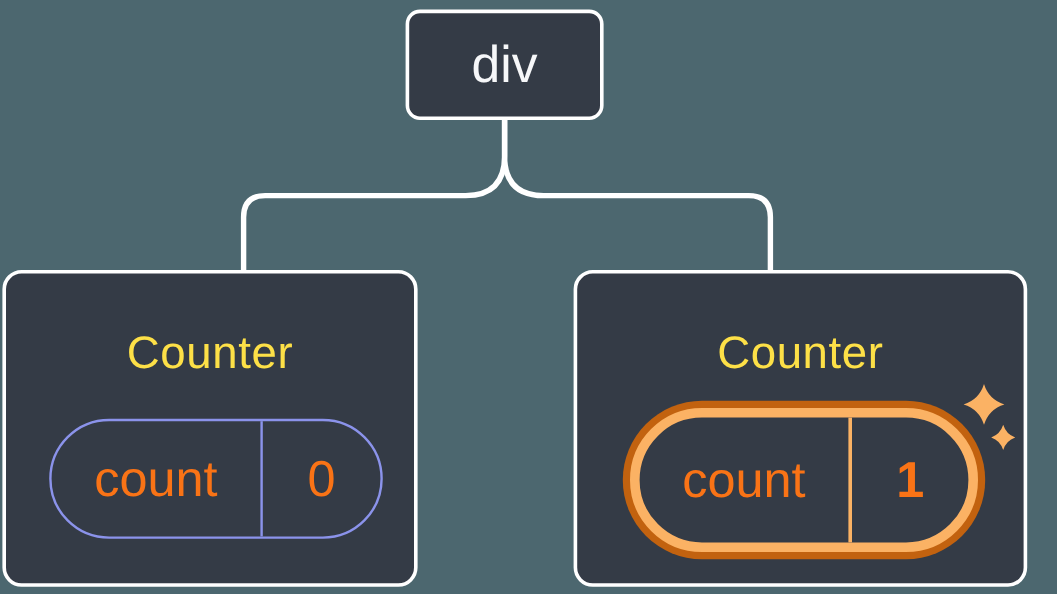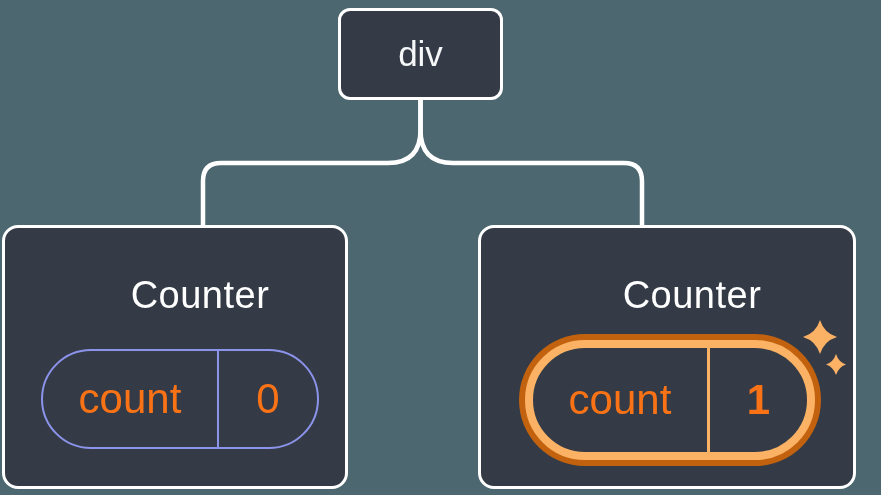--- a/index.html
+++ b/index.html
@@ -28,38 +28,37 @@
     box-sizing: border-box;
   }
   .node-root {
     left: 338px; top: 8px;
     width: 165px; height: 92px;
     border-radius: 12px;
     display: flex;
     align-items: center;
     justify-content: center;
     color: #F6F7F9;
-    font-size: 35px;
+    font-size: 43px;
     font-weight: 400;
   }
   .node-counter {
     border-radius: 16px;
   }
   .node-counter.left  { left: 2px;   top: 225px; width: 346px; height: 264px; }
   .node-counter.right { left: 478px; top: 225px; width: 378px; height: 264px; }
   .counter-title {
     position: absolute;
     top: 46px; left: 0;
     width: 100%;
     text-align: center;
-    color: #ffffff;
+    color: #fde047;
     font-size: 38px;
     font-weight: 500;
     letter-spacing: 0.5px;
-    margin-left: 25px;
   }
   .state-pill {
     position: absolute;
     box-sizing: border-box;
     border-radius: 999px;
     display: flex;
     align-items: stretch;
     color: #f97316;
     font-size: 42px;
   }

